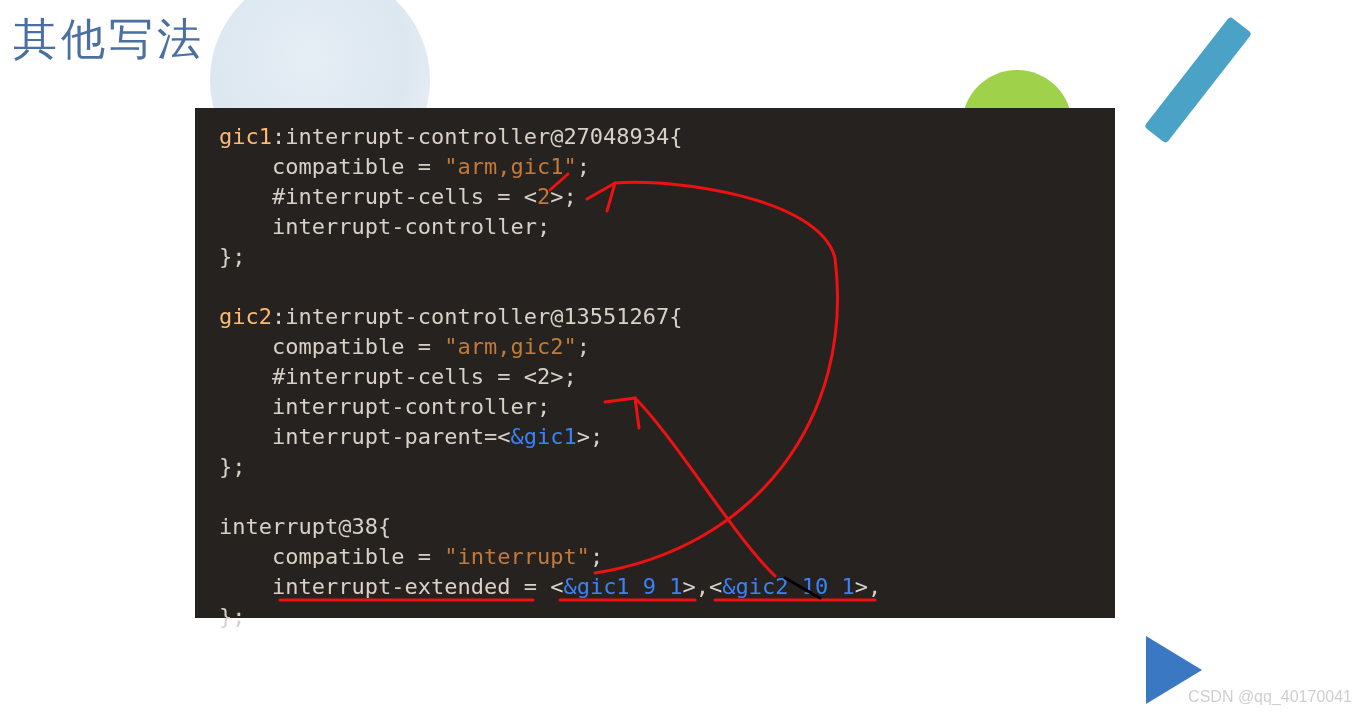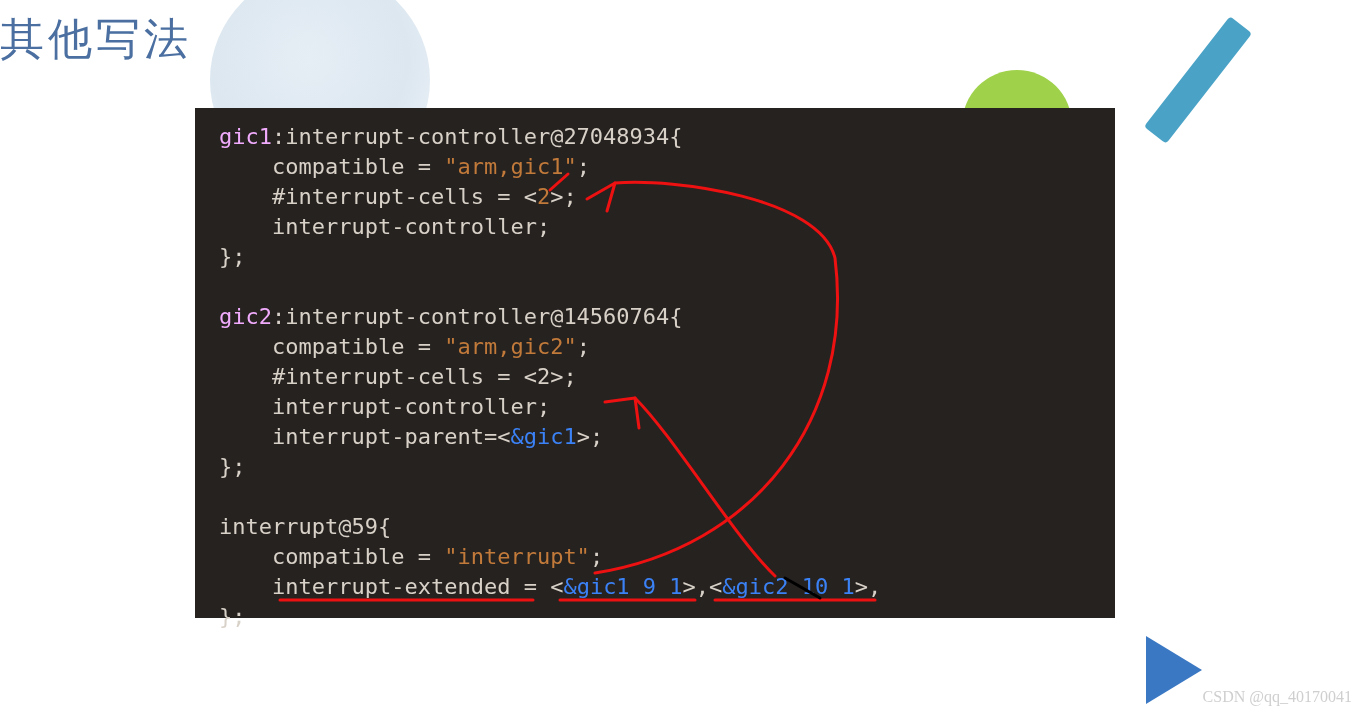--- a/index.html
+++ b/index.html
@@ -1,24 +1,24 @@
 <!DOCTYPE html>
 <html><head>
 <meta charset="utf-8">
 <style>
   html,body{margin:0;padding:0;width:1372px;height:712px;background:#fff;font-family:"Microsoft YaHei","SimSun",sans-serif;overflow:hidden;position:relative}
-  .page-title{position:absolute;top:10px;left:0;font-size:44px;color:#4a6fa0;letter-spacing:4px}
+  .page-title{position:absolute;top:10px;left:13px;font-size:44px;color:#4a6fa0;letter-spacing:4px}
   .circle-bg{position:absolute;top:-30px;left:210px;width:220px;height:220px;border-radius:50%;background:radial-gradient(circle at 45% 40%,#e6eef5 0%,#dce7f0 55%,#eef3f8 90%)}
   .green-circle{position:absolute;top:70px;right:300px;width:110px;height:110px;border-radius:50%;background:#9fd24a}
   .blue-bar{position:absolute;top:10px;right:160px;width:28px;height:140px;background:#4aa3c7;transform:rotate(38deg);border-radius:4px}
   .blue-tri{position:absolute;bottom:8px;right:170px;width:0;height:0;border-top:34px solid transparent;border-bottom:34px solid transparent;border-left:56px solid #3b78c3}
-  .watermark{position:absolute;bottom:6px;right:20px;color:#cfcfcf;font-size:16px;font-family:Liberation Serif, serif}
+  .watermark{position:absolute;bottom:6px;right:20px;color:#cfcfcf;font-size:16px;font-family:Liberation Sans, sans-serif}
   .code-box{position:absolute;top:108px;left:195px;width:920px;height:510px;background:#262220;padding:14px 24px;box-sizing:border-box;font-family:Consolas,monospace;font-size:22px;line-height:30px;color:#d8d1c8}
   .code-box pre{margin:0;white-space:pre}
-  .kw{color:#f0abfc}
+  .kw{color:#fdba74}
   .str{color:#c27a3a}
   .ref{color:#3b82f6}
   .annot{position:absolute;top:0;left:0;pointer-events:none}
 </style>
 </head>
 <body>
 
 <div class="circle-bg"></div>
 <div class="green-circle"></div>
 <div class="blue-bar"></div>
@@ -26,28 +26,28 @@
 
 <div class="page-title">其他写法</div>
 
 <div class="code-box">
 <pre><span class="kw">gic1</span><span>:interrupt-controller@27048934{</span>
     <span>compatible = </span><span class="str">"arm,gic1"</span><span>;</span>
     <span>#interrupt-cells = &lt;</span><span class="str">2</span><span>&gt;;</span>
     <span>interrupt-controller;</span>
 <span>};</span>
 
-<span class="kw">gic2</span><span>:interrupt-controller@14560764{</span>
+<span class="kw">gic2</span><span>:interrupt-controller@13551267{</span>
     <span>compatible = </span><span class="str">"arm,gic2"</span><span>;</span>
     <span>#interrupt-cells = &lt;2&gt;;</span>
     <span>interrupt-controller;</span>
     <span>interrupt-parent=&lt;</span><span class="ref">&amp;gic1</span><span>&gt;;</span>
 <span>};</span>
 
-<span>interrupt@59{</span>
+<span>interrupt@38{</span>
     <span>compatible = </span><span class="str">"interrupt"</span><span>;</span>
     <span>interrupt-extended = &lt;</span><span class="ref">&amp;gic1 9 1</span><span>&gt;,&lt;</span><span class="ref">&amp;gic2 10 1</span><span>&gt;,</span>
 <span>};</span></pre>
 
 <svg class="annot" width="920" height="510">
   <g stroke="#e11" stroke-width="3" fill="none" stroke-linecap="round">
 
     <path d="M400,465 C560,440 660,310 640,150 C625,90 480,70 420,75"></path>
     <path d="M420,75 l-28,16 M420,75 l-8,28"></path>
 

